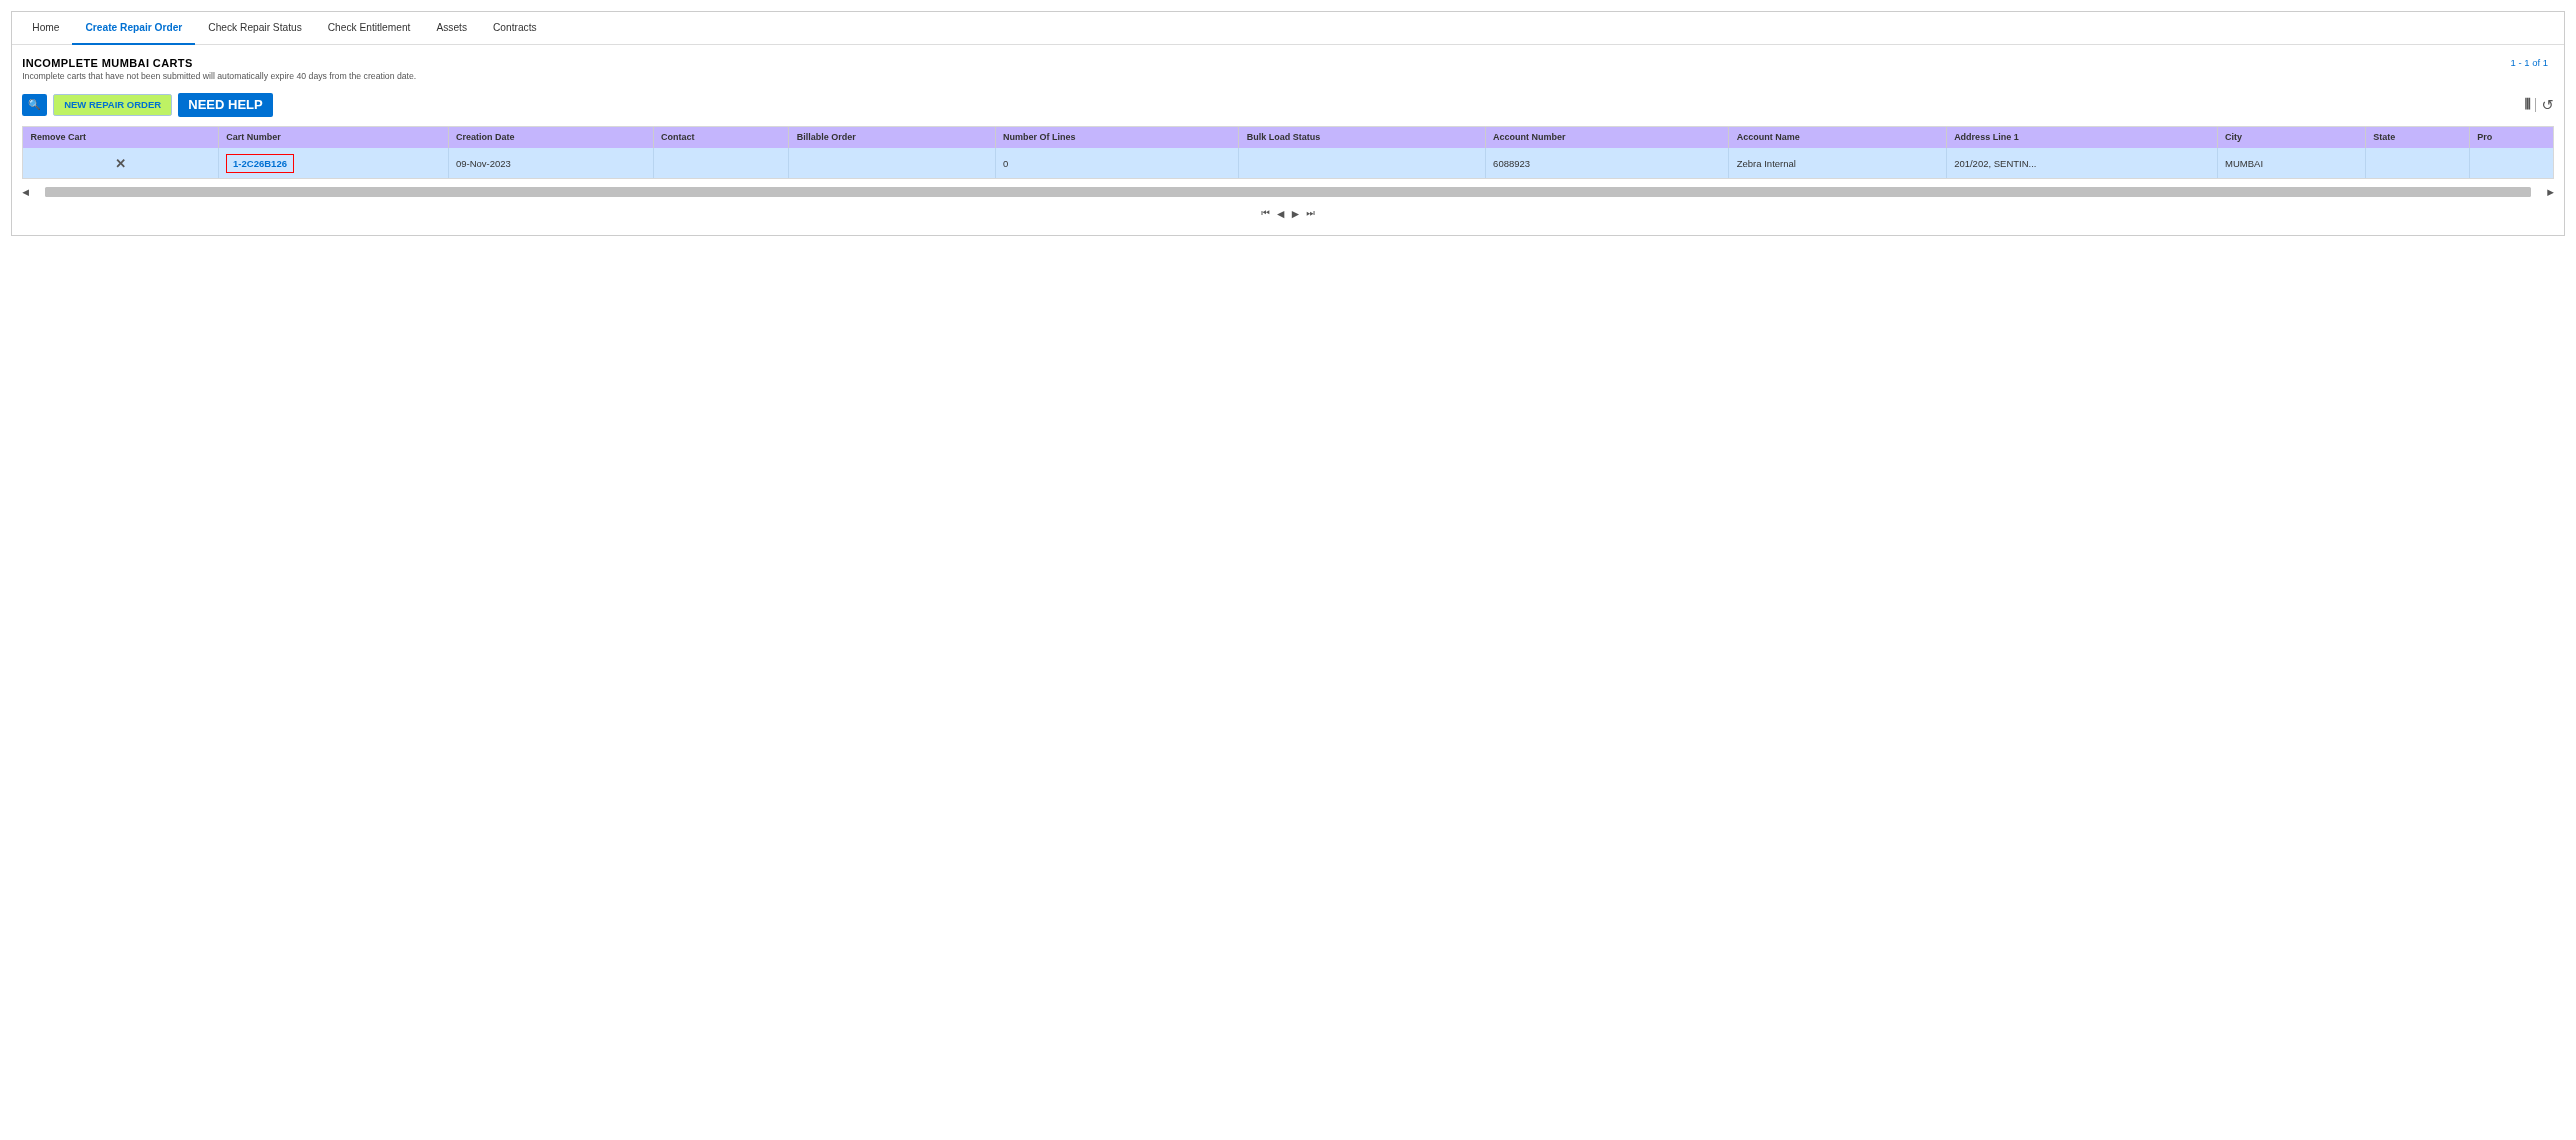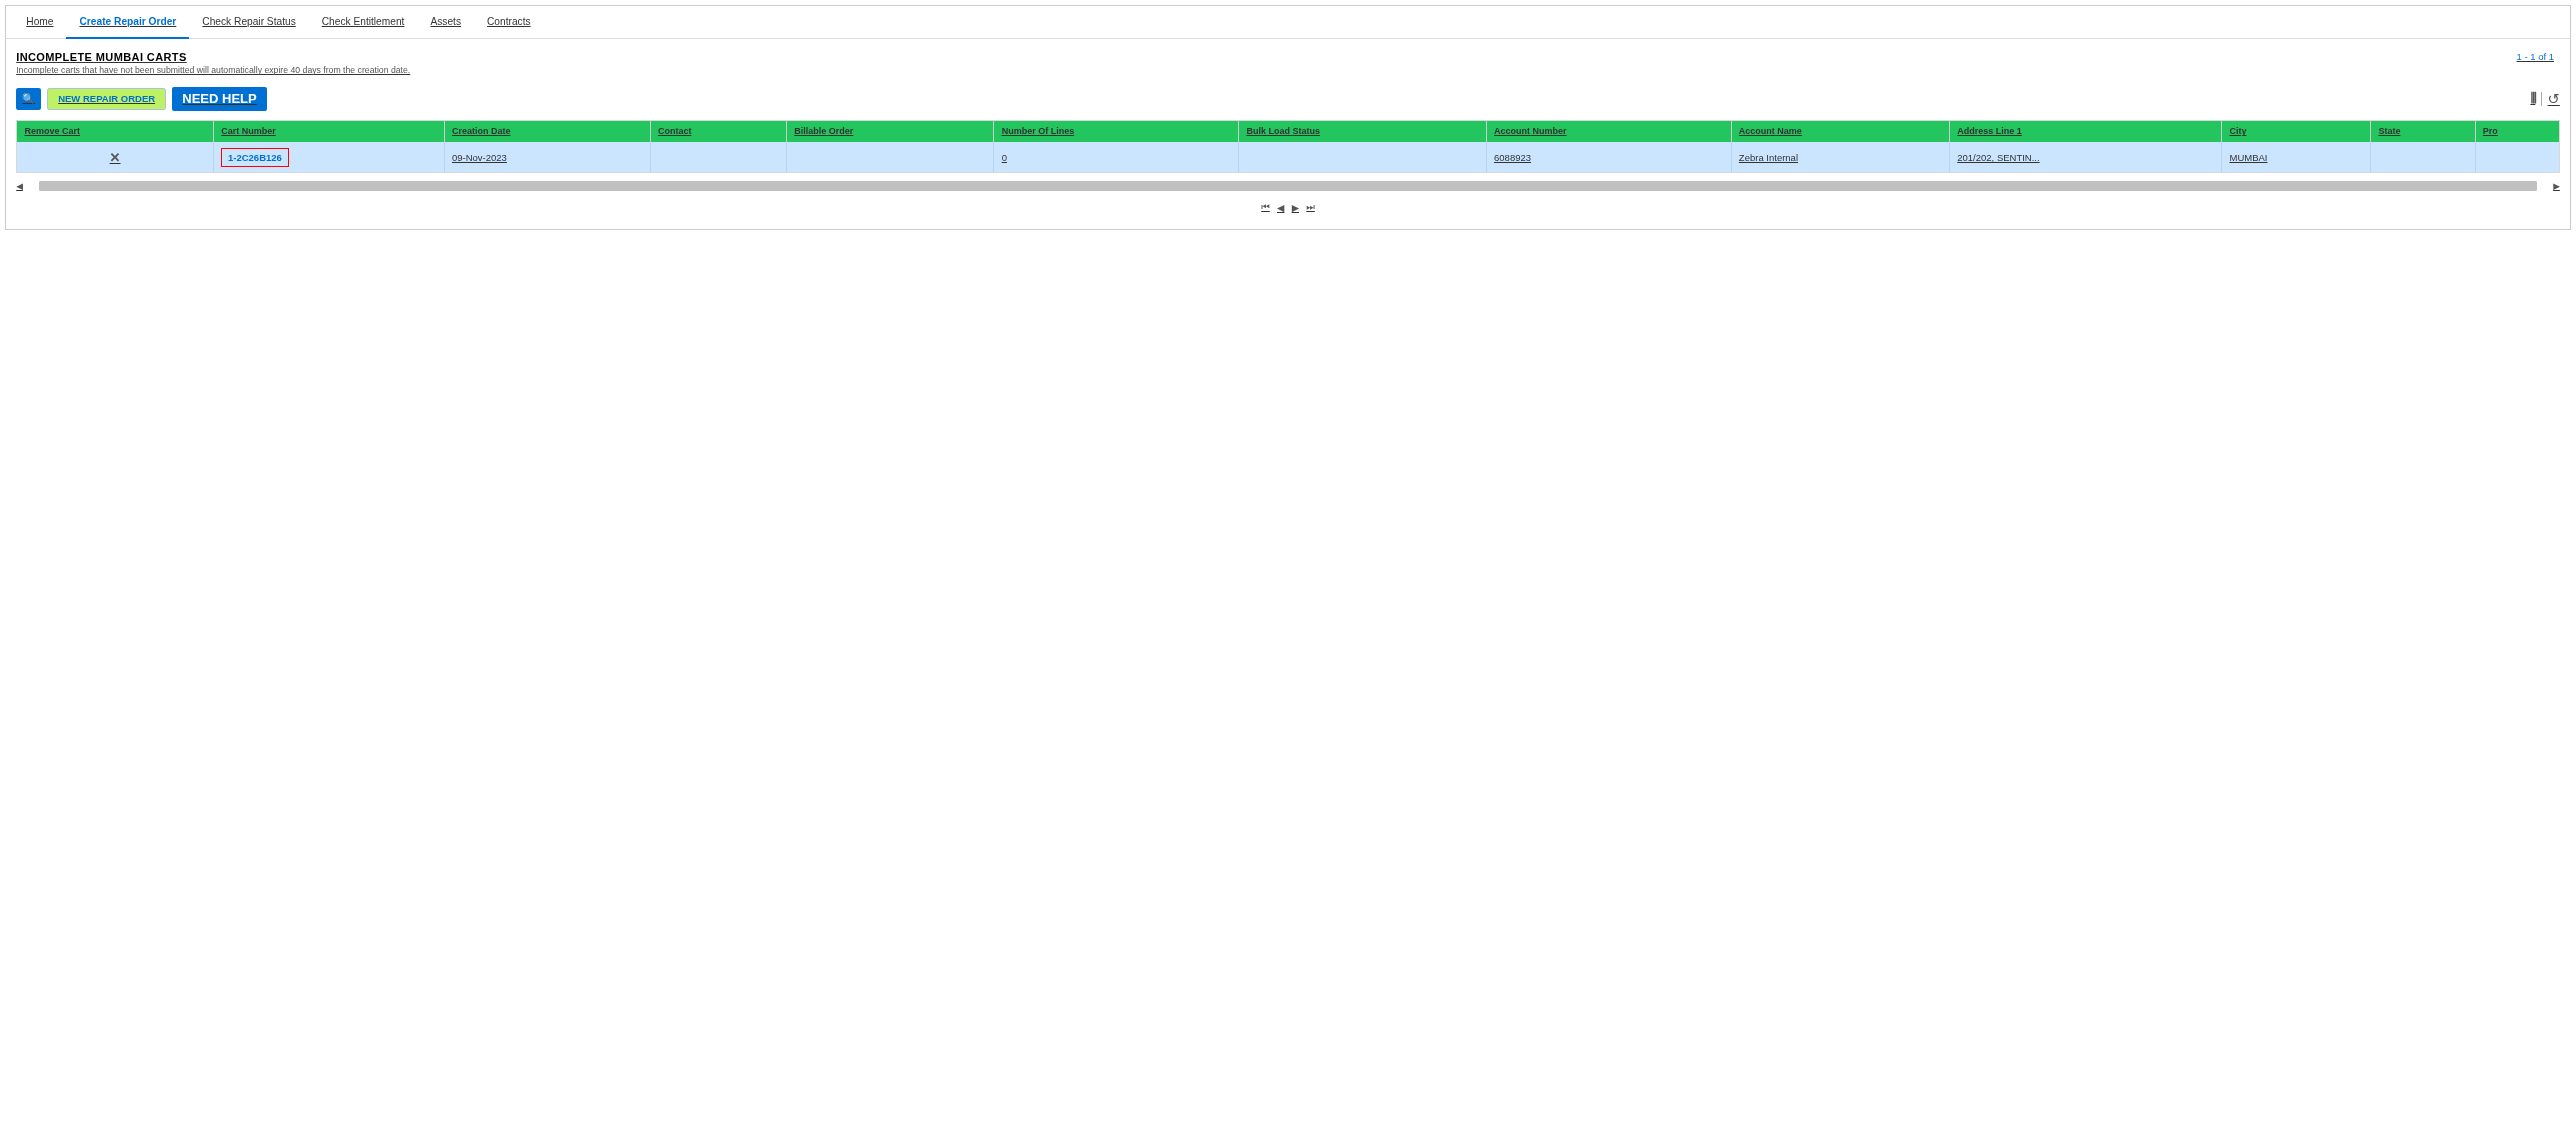--- a/index.html
+++ b/index.html
@@ -126,21 +126,21 @@
       background: #fff;
     }
 
     table {
       width: 100%;
       border-collapse: collapse;
       min-width: 875px;
     }
 
     thead tr {
-      background: #22c55e;
+      background: #c4b5fd;
     }
 
     thead th {
       padding: 5.8px 7.3px;
       text-align: left;
       font-size: 9px;
       font-weight: 700;
       color: #333;
       border-right: 0.7px solid #ccc;
       white-space: nowrap;
@@ -202,22 +202,21 @@
     }
     .page-btn {
       cursor: pointer;
       color: #555;
       font-size: 9.5px;
       user-select: none;
     }
 
     .outer-border {
       border: 0.7px solid #ccc;
-      margin: 5px;
-      text-decoration: underline;
+      margin: 11px;
     }
   </style>
 </head>
 <body>
 
 <div class="outer-border">
 
   <nav class="nav-bar">
     <div class="nav-item">Home</div>
     <div class="nav-item active">Create Repair Order</div>

